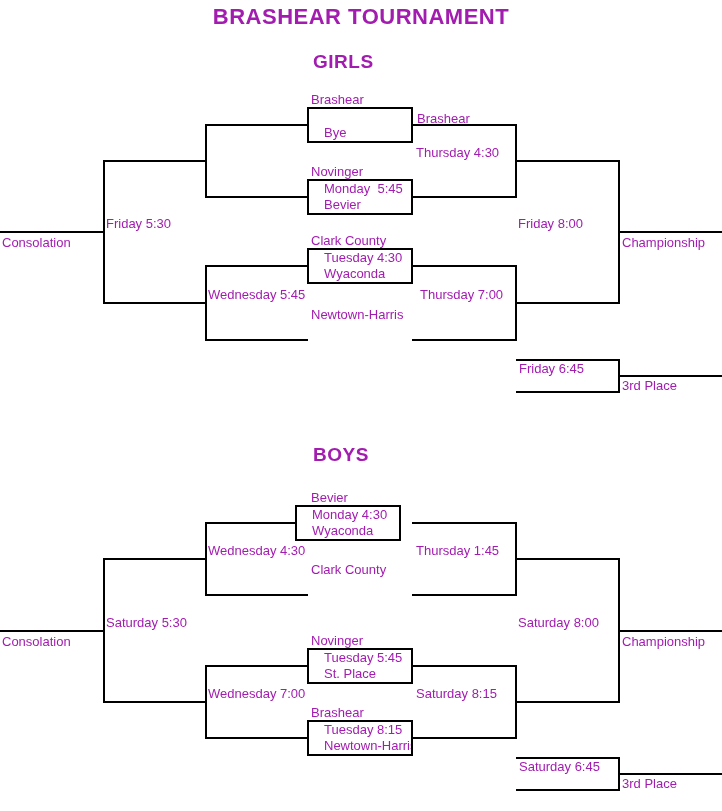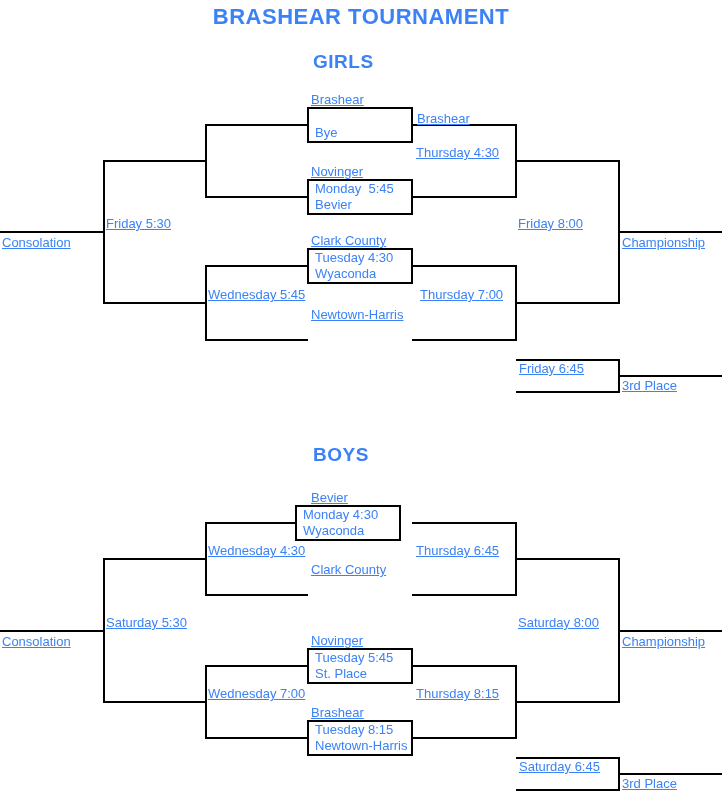--- a/index.html
+++ b/index.html
@@ -1,25 +1,25 @@
 <!DOCTYPE html>
 <html><head>
 <meta charset="utf-8">
 <style>
   html,body{margin:0;padding:0;background:#fff;}
   .page{position:relative;width:722px;height:811px;background:#ffffff;
-        font-family:"Liberation Sans",sans-serif;color:#3b82f6;overflow:hidden;}
+        font-family:"Liberation Sans",sans-serif;color:#a21caf;overflow:hidden;}
   .title{position:absolute;left:0;right:0;top:4px;text-align:center;
          font-size:22px;font-weight:bold;letter-spacing:.5px;}
   .heading{position:absolute;font-size:19px;font-weight:bold;letter-spacing:.5px;}
   .ln{position:absolute;background:#000;}
   .gamebox{position:absolute;width:102px;height:32px;border:2px solid #000;background:#fff;}
-  .row{height:16px;line-height:16px;font-size:13px;padding-left:6px;
+  .row{height:16px;line-height:16px;font-size:13px;padding-left:15px;
        white-space:pre;overflow:hidden;}
-  .lbl{position:absolute;font-size:13px;line-height:13px;white-space:pre;text-decoration:underline;}
+  .lbl{position:absolute;font-size:13px;line-height:13px;white-space:pre;}
 </style>
 </head>
 <body>
 
 <div class="page">
 
   <div class="title">BRASHEAR TOURNAMENT</div>
 
   <div class="heading" style="left:313px;top:51px">GIRLS</div>
 
@@ -117,22 +117,22 @@
   <div class="gamebox" style="left:307px;top:648px">
     <div class="row">Tuesday 5:45</div>
     <div class="row">St. Place</div>
   </div>
   <div class="lbl" style="left:311px;top:706px">Brashear</div>
   <div class="gamebox" style="left:307px;top:720px">
     <div class="row">Tuesday 8:15</div>
     <div class="row">Newtown-Harris</div>
   </div>
 
-  <div class="lbl" style="left:416px;top:544px">Thursday 6:45</div>
-  <div class="lbl" style="left:416px;top:687px">Thursday 8:15</div>
+  <div class="lbl" style="left:416px;top:544px">Thursday 1:45</div>
+  <div class="lbl" style="left:416px;top:687px">Saturday 8:15</div>
   <div class="lbl" style="left:518px;top:616px">Saturday 8:00</div>
   <div class="lbl" style="left:622px;top:635px">Championship</div>
   <div class="lbl" style="left:208px;top:544px">Wednesday 4:30</div>
   <div class="lbl" style="left:208px;top:687px">Wednesday 7:00</div>
   <div class="lbl" style="left:106px;top:616px">Saturday 5:30</div>
   <div class="lbl" style="left:2px;top:635px">Consolation</div>
   <div class="lbl" style="left:519px;top:760px">Saturday 6:45</div>
   <div class="lbl" style="left:622px;top:777px">3rd Place</div>
 
 </div>

